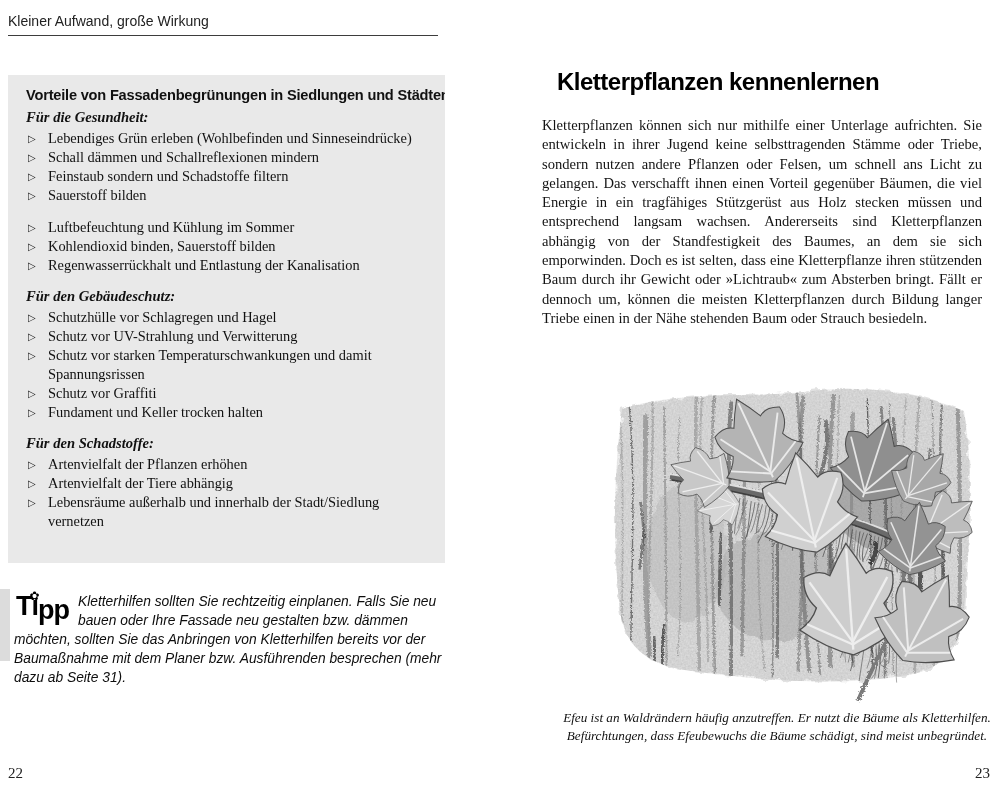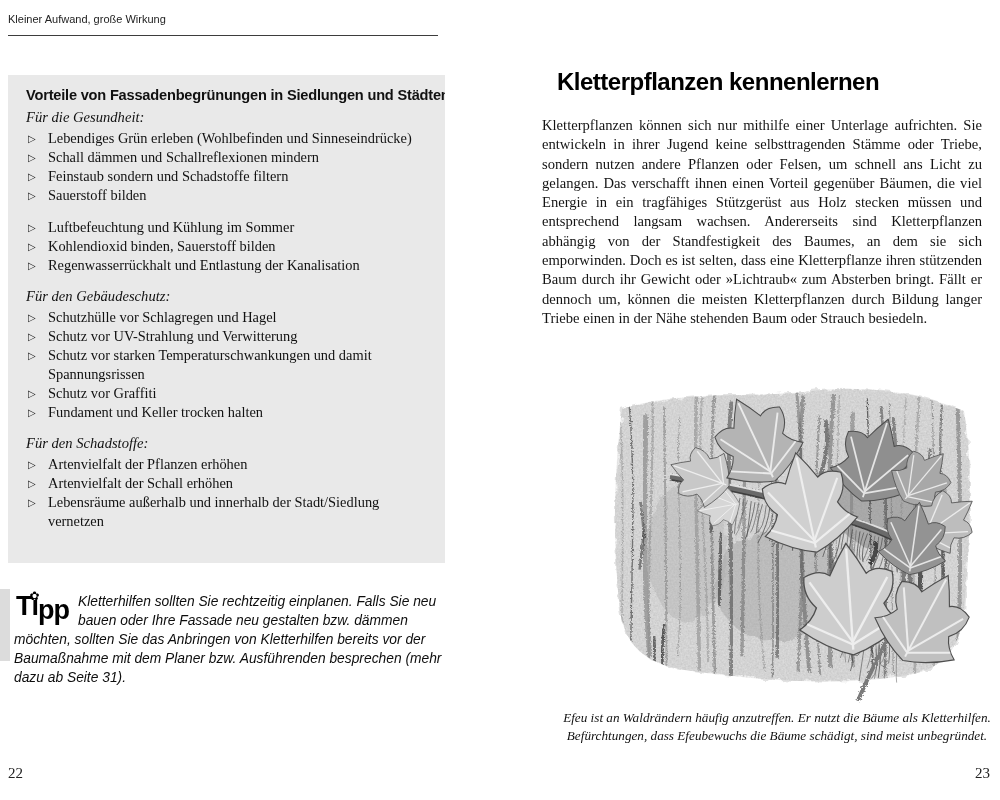--- a/index.html
+++ b/index.html
@@ -1,30 +1,30 @@
 <!DOCTYPE html>
 <html><head>
 <meta charset="utf-8">
 <style>
   html,body{margin:0;padding:0;background:#ffffff;}
   .sheet{position:relative;width:1000px;height:800px;background:#ffffff;overflow:hidden;
          font-family:"Liberation Serif",serif;color:#161616;}
 
   
   .running-header{position:absolute;left:8px;top:13px;width:430px;
-    font-family:"Liberation Sans",sans-serif;font-size:11px;color:#222;}
+    font-family:"Liberation Sans",sans-serif;font-size:14px;color:#222;}
   .header-rule{position:absolute;left:8px;top:35px;width:430px;height:0;
     border-top:1.6px solid #3d3d3d;}
 
   .benefits-box{position:absolute;left:8px;top:75px;width:437px;height:488px;
     background:#e9e9e9;box-sizing:border-box;padding:10px 10px 0 18px;overflow:hidden;}
   .box-title{font-family:"Liberation Sans",sans-serif;font-weight:700;font-size:14.6px;
     letter-spacing:-0.2px;white-space:nowrap;color:#111;margin:2px 0 6px 0;}
   .box-section{margin-bottom:13px;}
-  .box-section-heading{font-style:italic;font-size:14.6px;margin:4px 0 3px 0;color:#111;}
+  .box-section-heading{font-style:italic;font-size:14.6px;margin:4px 0 3px 0;color:#111;font-weight:bold;}
   .box-list{list-style:none;margin:0;padding:0;}
   .box-list li{display:flex;font-size:14.4px;line-height:19px;color:#111;}
   .box-list .marker{width:22px;flex:0 0 22px;font-size:10px;line-height:19px;color:#222;padding-left:2px;box-sizing:border-box;}
   .box-list .item-text{flex:1;}
 
   .tip-bar{position:absolute;left:0;top:589px;width:10px;height:72px;background:#dcdcdc;}
   .tip-block{position:absolute;left:14px;top:592px;width:446px;
     font-family:"Liberation Sans",sans-serif;font-style:italic;font-size:13.8px;
     line-height:19px;color:#0d0d0d;}
   .tipp-logo{float:left;font-style:normal;font-weight:800;font-size:27px;line-height:24px;
@@ -122,21 +122,21 @@
         </div>
         <div class="box-section">
           <div class="box-section-heading">Für den Schadstoffe:</div>
           <ul class="box-list">
             <li>
               <span class="marker">▷</span>
               <span class="item-text">Artenvielfalt der Pflanzen erhöhen</span>
             </li>
             <li>
               <span class="marker">▷</span>
-              <span class="item-text">Artenvielfalt der Schall erhöhen</span>
+              <span class="item-text">Artenvielfalt der Tiere abhängig</span>
             </li>
             <li>
               <span class="marker">▷</span>
               <span class="item-text">Lebensräume außerhalb und innerhalb der Stadt/Siedlung vernetzen</span>
             </li>
           </ul>
         </div>
       </div>
   </div>
 

